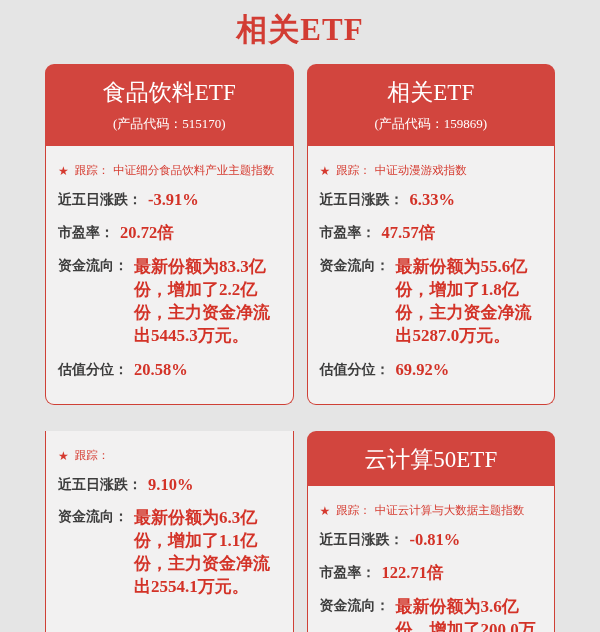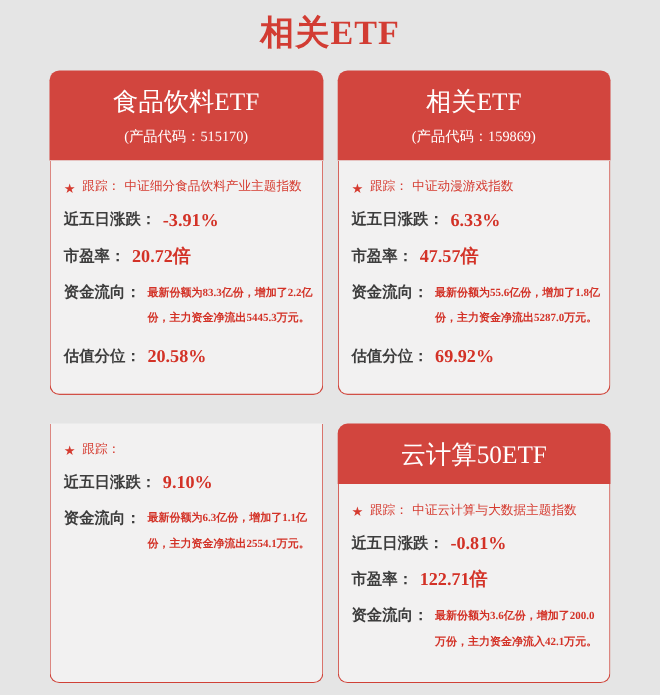--- a/index.html
+++ b/index.html
@@ -82,21 +82,21 @@
     font-family: Liberation Serif, serif;
     font-weight: bold;
     font-size: 16.5px;
   }
   .flow-row { display: flex; margin: 13px 0; }
   .flow-value {
     flex: 1;
     color: #d33227;
     font-family: "Liberation Serif", serif;
     font-weight: bold;
-    font-size: 10px;
+    font-size: 17px;
     line-height: 23px;
     margin-top: -2px;
   }
 </style>
 </head>
 <body>
 
 <div class="page">
   <div class="page-title">相关ETF</div>
 

